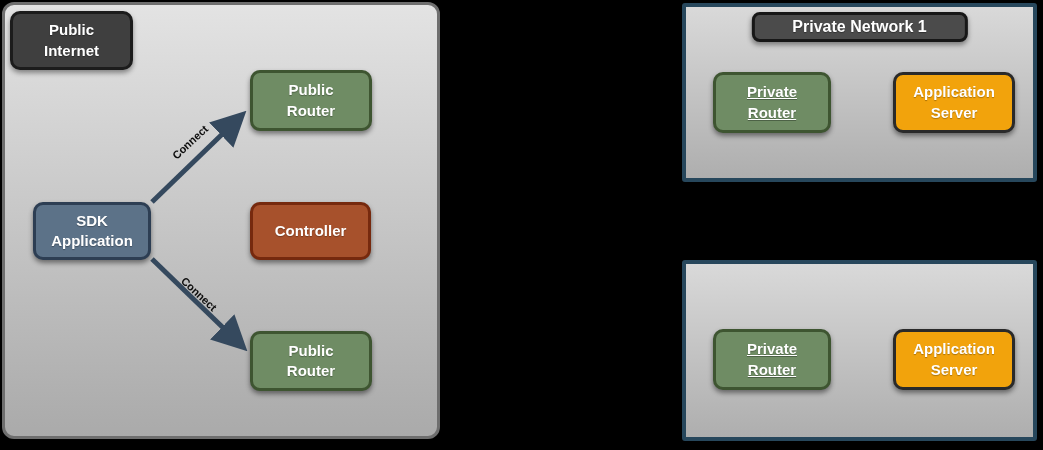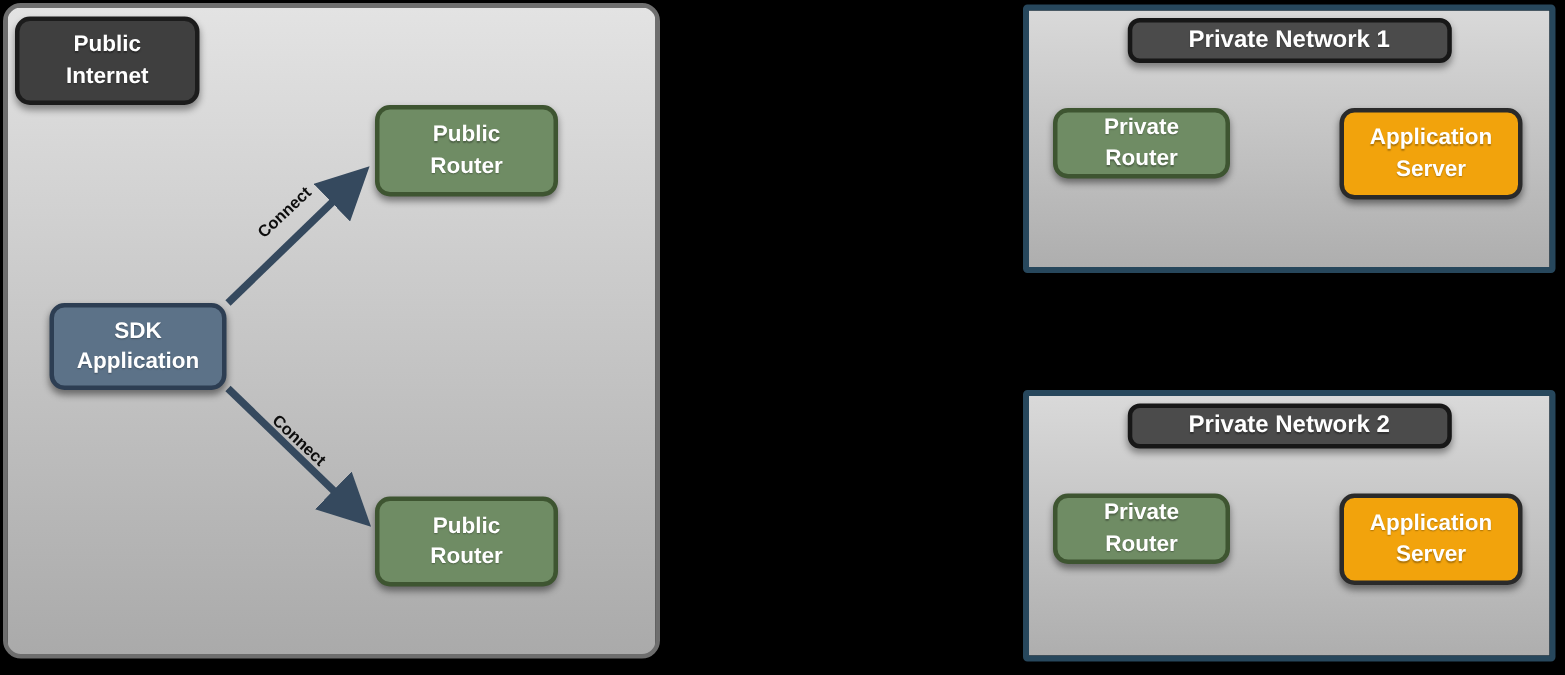--- a/index.html
+++ b/index.html
@@ -93,21 +93,21 @@
   .node-green  { background: #6f8c64; border: 3px solid #3e5531; }
   .node-blue   { background: #5c7288; border: 3px solid #2d3e53; }
   .node-rust   { background: #a7512c; border: 3px solid #76290e; }
   .node-orange { background: #f2a30c; border: 3px solid #2a2a2a; }
 
   .sdk-application      { left: 28px;  top: 197px; width: 118px; height: 58px; }
   .public-router-top    { left: 245px; top: 65px;  width: 122px; height: 61px; }
   .controller           { left: 245px; top: 197px; width: 121px; height: 58px; }
   .public-router-bottom { left: 245px; top: 326px; width: 122px; height: 60px; }
 
-  .pn-router { left: 16px;  top: 65px; width: 118px; height: 47px; }
+  .pn-router { left: 27px;  top: 65px; width: 118px; height: 61px; text-decoration: underline; }
   .pn-server { left: 207px; top: 65px; width: 122px; height: 61px; }
 
   
   .arrow-layer {
     position: absolute;
     left: 0; top: 0;
     width: 432px; height: 431px;
     pointer-events: none;
   }
   .connect-label {
@@ -144,37 +144,37 @@
 
     <div class="badge badge-pi">Public
 Internet</div>
 
     <div class="node node-blue sdk-application">SDK
 Application</div>
 
     <div class="node node-green public-router-top">Public
 Router</div>
 
+    <div class="node node-rust controller">Controller</div>
 
     <div class="node node-green public-router-bottom">Public
 Router</div>
   </div>
 
   <div class="zone zone-private pn1">
     <div class="badge badge-pn">Private Network 1</div>
 
     <div class="node node-green pn-router">Private
 Router</div>
 
     <div class="node node-orange pn-server">Application
 Server</div>
   </div>
 
   <div class="zone zone-private pn2">
-    <div class="badge badge-pn">Private Network 2</div>
 
     <div class="node node-green pn-router">Private
 Router</div>
 
     <div class="node node-orange pn-server">Application
 Server</div>
   </div>
 
 </div>
 

